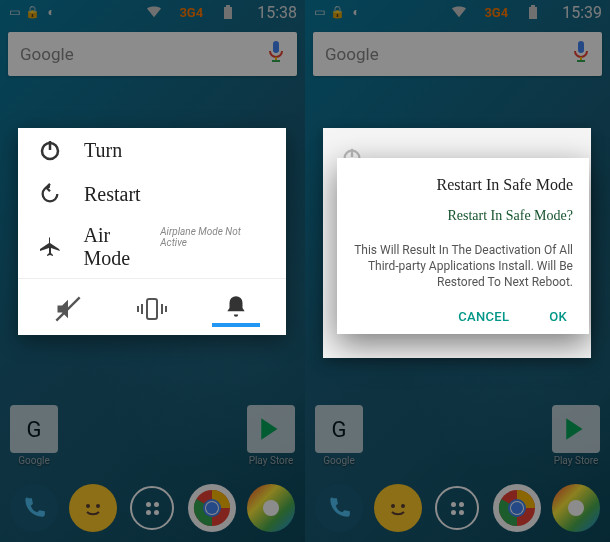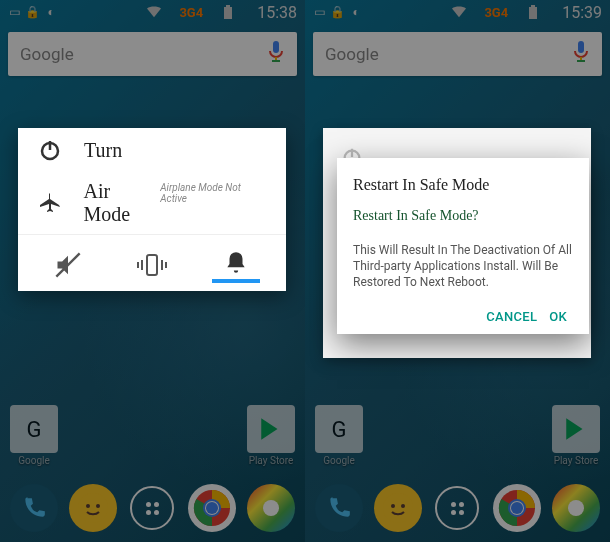--- a/index.html
+++ b/index.html
@@ -26,25 +26,25 @@
     .menu-icon { width: 28px; height: 28px; display: flex; align-items: center; justify-content: center; color: #333; }
     .menu-text { display: flex; flex-direction: row; }
     .menu-label { font-size: 20px; color: #222; font-family: Georgia, serif; }
     .menu-sub { font-size: 10px; color: #888; margin-top: 2px; font-style: italic; }
     .sound-row { display: flex; justify-content: space-around; padding: 12px 8px 8px 8px; border-top: 1px solid #eee; }
     .sound-icon { width: 48px; height: 36px; display: flex; align-items: center; justify-content: center; color: #555; position: relative; }
     .sound-active { border-bottom: 4px solid #2196f3; }
     
     .dialog-bg { position: absolute; left: 18px; top: 128px; width: 268px; height: 230px; background: #f5f5f5; box-shadow: 0 4px 12px rgba(0,0,0,0.3); }
     .dialog-bg-header { padding: 18px; display: flex; gap: 18px; align-items: center; opacity: 0.3; }
-    .dialog { position: absolute; left: 32px; top: 158px; width: 252px; background: #fff; box-shadow: 0 10px 30px rgba(0,0,0,0.5); padding: 18px 16px 10px 16px; }
+    .dialog { position: absolute; left: 32px; top: 158px; width: 252px; background: #fff; box-shadow: 0 10px 30px rgba(0,0,0,0.5); padding: 18px 16px 10px 16px; text-align: right; }
     .dialog-title { font-size: 16px; font-weight: 500; color: #222; margin-bottom: 14px; font-family: Georgia, serif; }
     .dialog-subtitle { font-size: 14px; color: #14532d; font-family: Liberation Serif, serif; }
     .dialog-body { font-size: 12px; color: #555; line-height: 1.35; margin-top: 18px; }
-    .dialog-actions { display: flex; justify-content: flex-end; gap: 12px; margin-top: 18px; padding-right: 6px; }
+    .dialog-actions { display: flex; justify-content: flex-end; gap: 40px; margin-top: 18px; padding-right: 6px; }
     .dialog-btn { color: #009688; font-size: 13px; font-weight: 500; letter-spacing: 0.3px; }
     
     .dock { position: absolute; bottom: 0; left: 0; right: 0; height: 68px; display: flex; justify-content: space-around; align-items: center; padding: 0 4px; }
     .dock-icon { width: 48px; height: 48px; border-radius: 8px; display: flex; align-items: center; justify-content: center; font-size: 26px; }
     .icon-phone { background: #1a5f7a; color: #4fc3f7; border-radius: 50%; }
     .icon-sms { background: #ffca28; color: #5d4037; border-radius: 50%; }
     .icon-apps { width: 44px; height: 44px; border: 2px solid #fff; border-radius: 50%; display: flex; align-items: center; justify-content: center; }
     .apps-grid { display: grid; grid-template-columns: repeat(2,1fr); gap: 3px; }
     .apps-dot { width: 5px; height: 5px; background: #fff; border-radius: 50%; }
     .icon-chrome { background: #fff; border-radius: 50%; position: relative; }
@@ -155,20 +155,29 @@
         <span class="menu-icon">
             <svg width="24" height="24" viewBox="0 0 24 24">
               <circle cx="12" cy="13" r="8" stroke="#333" stroke-width="2.5" fill="none"></circle>
               <line x1="12" y1="3" x2="12" y2="12" stroke="#333" stroke-width="2.5"></line>
             </svg>
           </span>
         <span class="menu-label">Turn</span>
       </div>
       <div class="menu-item">
         <span class="menu-icon">
+            <svg width="22" height="22" viewBox="0 0 24 24">
+              <path d="M12 4a8 8 0 108 8" stroke="#333" stroke-width="2.5" fill="none"></path>
+              <path d="M12 1l-4 4 4 4" stroke="#333" stroke-width="2.5" fill="none"></path>
+            </svg>
+          </span>
+        <span class="menu-label">Restart</span>
+      </div>
+      <div class="menu-item">
+        <span class="menu-icon">
             <svg width="24" height="24" viewBox="0 0 24 24">
               <path d="M21 14l-9-6V3c0-1-1-1-1 0v5l-9 6v2l9-3v5l-2 2v1l3-1 3 1v-1l-2-2v-5l9 3z" fill="#333"></path>
             </svg>
           </span>
         <div class="menu-text">
           <span class="menu-label">Air Mode</span>
           <span class="menu-sub">Airplane Mode Not Active</span>
         </div>
       </div>
       <div class="sound-row">

